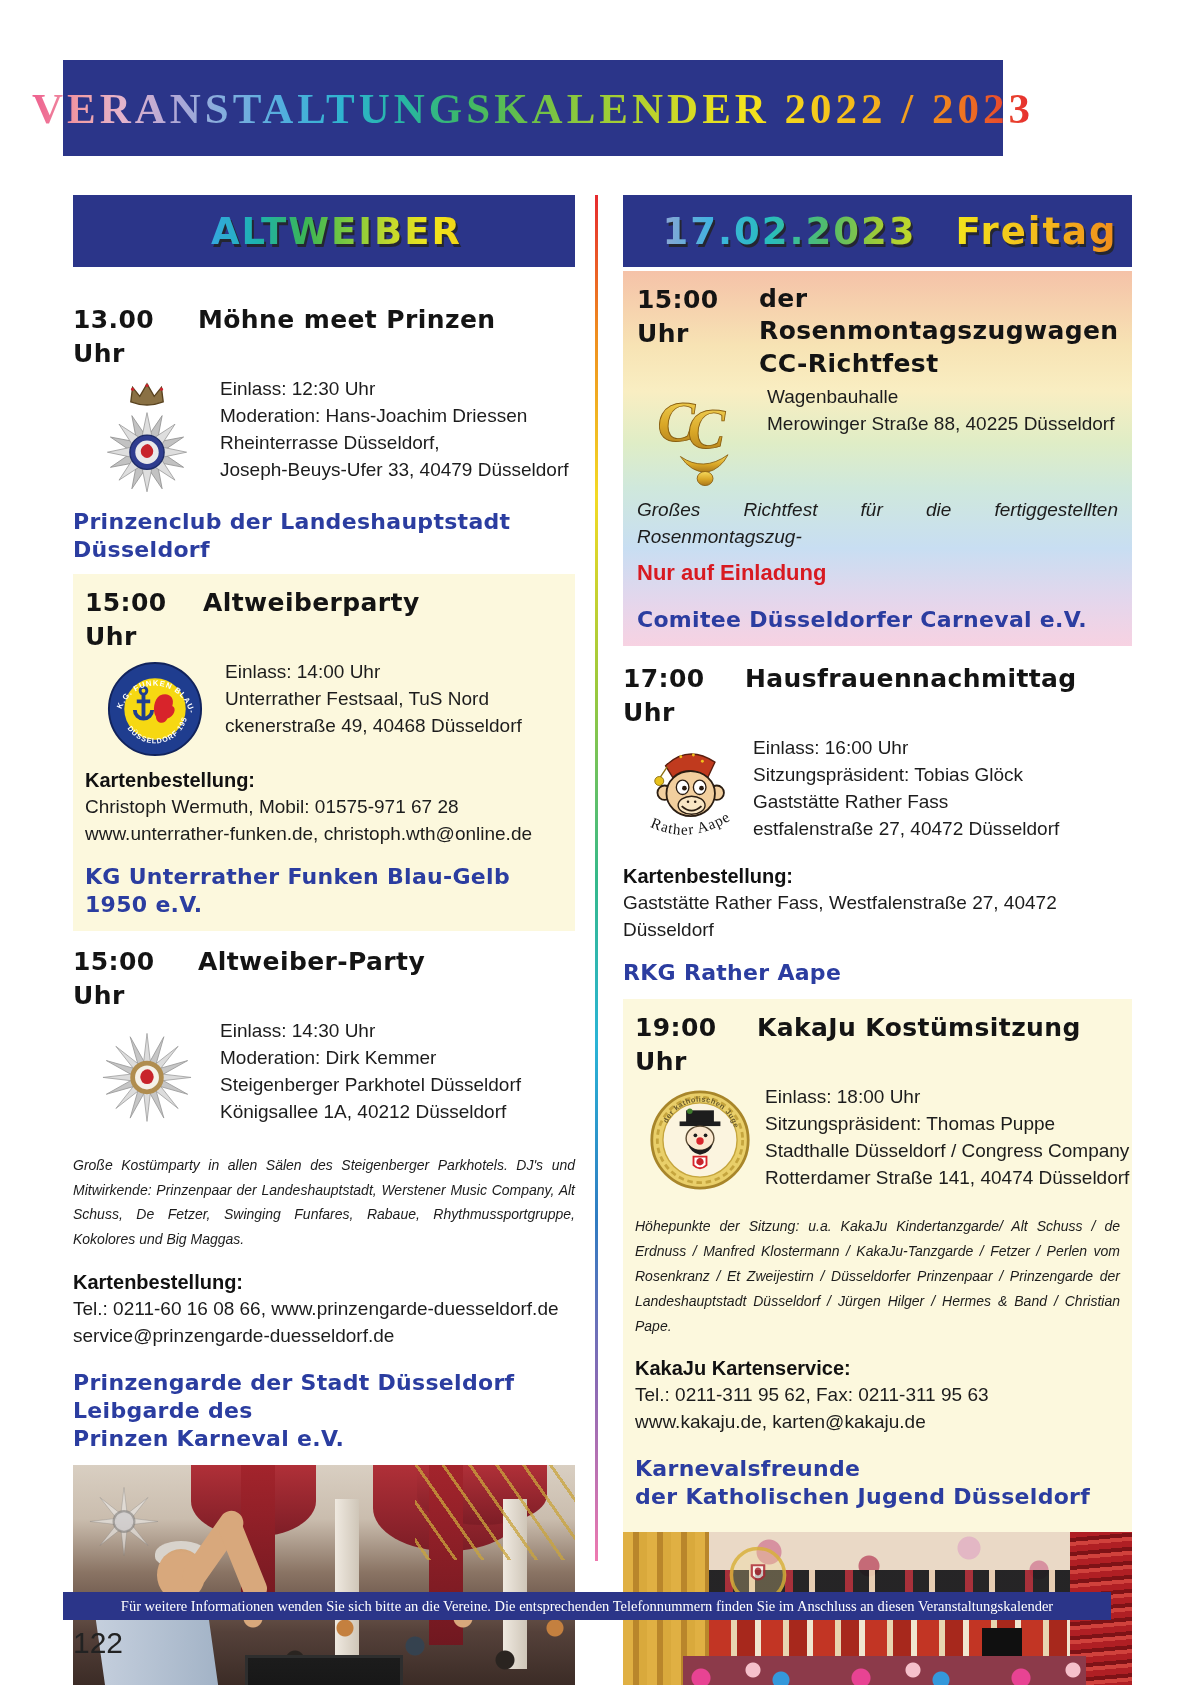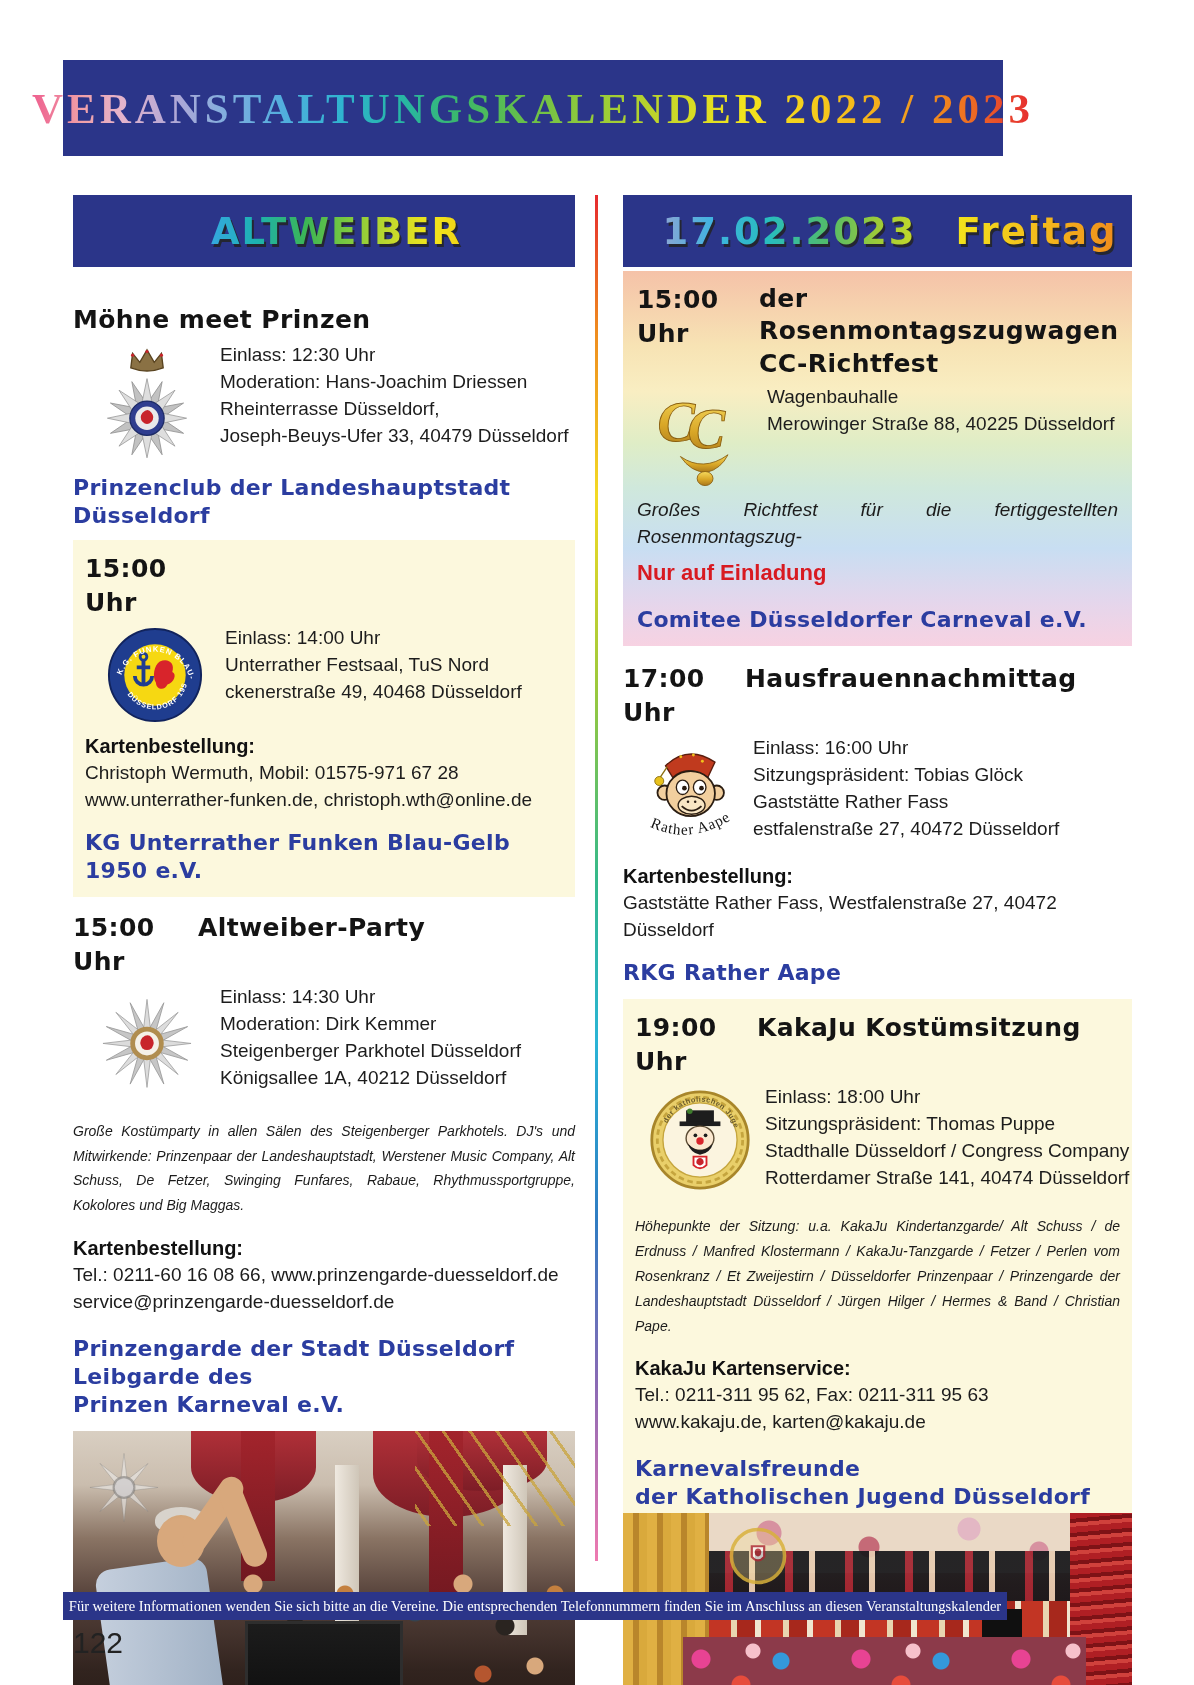--- a/index.html
+++ b/index.html
@@ -16,21 +16,21 @@
   .header-title {
     font-family:"Liberation Serif", serif; font-weight:bold; font-size:43px;
     letter-spacing:4px; white-space:nowrap;
     background:linear-gradient(90deg,#ee5f8e 0%,#f0a0a8 5%,#e4b4cc 9%,#b3a8d6 14%,
       #84aede 19%,#52aede 25%,#2fb4cf 31%,#27b6a4 37%,#3cb868 43%,#66bf4a 49%,
       #8fc93c 55%,#b4d22e 61%,#d8dc24 66%,#f2e41e 71%,#f5d01d 77%,#f4ba1c 82%,
       #f2a01e 87%,#ef7d1f 92%,#e9492c 97%,#e62a2f 100%);
     -webkit-background-clip:text; background-clip:text; color:transparent;
   }
   .footer-bar {
-    position:absolute; left:63px; top:1592px; width:944px; height:28px;
+    position:absolute; left:63px; top:1592px; width:1048px; height:28px;
     background:#2b3589; display:flex; align-items:center; justify-content:center;
   }
   .footer-note {
     font-family:"Liberation Serif", serif; font-size:14.5px; color:#ffffff; white-space:nowrap;
   }
   .page-number {
     position:absolute; left:73px; top:1626px; font-size:30px; color:#222;
     font-family:"Liberation Sans", sans-serif;
   }
   
@@ -153,20 +153,21 @@
   <div class="columns">
 
     <div class="col-left">
 
       <div class="banner">
         <div class="banner-text grad-altweiber">ALTWEIBER</div>
       </div>
 
       <div class="mt36">
         <div class="ev-head">
+          <div class="ev-time">13.00 Uhr</div>
           <div class="ev-title-block">Möhne meet Prinzen</div>
         </div>
         <div class="ev-body">
           <div class="ev-icon-cell">
             <svg width="90" height="116" viewBox="0 0 100 128">
               <path d="M32,26 L34,10 L42,20 L50,6 L58,20 L66,10 L68,26 Q50,33 32,26 Z" fill="#8a7144" stroke="#59431f" stroke-width="1.5"></path>
               <circle cx="34" cy="12" r="1.8" fill="#c8242b"></circle>
                 <circle cx="50" cy="8" r="1.8" fill="#c8242b"></circle>
                 <circle cx="66" cy="12" r="1.8" fill="#c8242b"></circle>
               <polygon points="50,38 56.1,67.2 81.1,50.9 64.8,75.9 94,82 64.8,88.1 81.1,113.1 56.1,96.8 50,126 43.9,96.8 18.9,113.1 35.2,88.1 6,82 35.2,75.9 18.9,50.9 43.9,67.2" fill="#c2c2c2" stroke="#8f8f8f" stroke-width="0.8" transform="rotate(22.5 50 82)"></polygon>
@@ -183,20 +184,21 @@
             <div class="detail-line">Joseph-Beuys-Ufer 33, 40479 Düsseldorf</div>
           </div>
         </div>
       </div>
 
       <div class="org-line mt14">Prinzenclub der Landeshauptstadt Düsseldorf</div>
 
       <div class="box-cream">
         <div class="ev-head">
           <div class="ev-time" style="flex-basis:118px">15:00 Uhr</div>
+          <div>Altweiberparty</div>
         </div>
         <div class="ev-body">
           <div class="ev-icon-cell" style="flex-basis:140px">
             <svg width="96" height="96" viewBox="0 0 100 100">
               <defs>
                 <path id="arcT" d="M14,54 A37,37 0 0 1 86,54" fill="none"></path>
                 <path id="arcB" d="M17,60 A34,34 0 0 0 83,60" fill="none"></path>
               </defs>
               <circle cx="50" cy="50" r="48" fill="#1f3d8f" stroke="#11235c" stroke-width="2"></circle>
               <circle cx="50" cy="50" r="32" fill="#f6d812"></circle>
@@ -418,21 +420,21 @@
             <div class="detail-line">Stadthalle Düsseldorf / Congress Company</div>
             <div class="detail-line">Rotterdamer Straße 141, 40474 Düsseldorf</div>
           </div>
         </div>
         <div class="desc mt12" style="line-height:25px">Höhepunkte der Sitzung: u.a. KakaJu Kindertanzgarde/ Alt Schuss / de Erdnuss / Manfred Klostermann / KakaJu-Tanzgarde / Fetzer / Perlen vom Rosenkranz / Et Zweijestirn / Düsseldorfer Prinzenpaar / Prinzengarde der Landeshauptstadt Düsseldorf / Jürgen Hilger / Hermes &amp; Band / Christian Pape.</div>
         <div class="mt16">
           <div class="tickets-label">KakaJu Kartenservice:</div>
           <div class="tickets-line">Tel.: 0211-311 95 62, Fax: 0211-311 95 63</div>
           <div class="tickets-line">www.kakaju.de, karten@kakaju.de</div>
         </div>
-        <div class="mt20" style="padding-bottom:2px">
+        <div class="mt20" style="padding-bottom:21px">
           <div class="org-line">Karnevalsfreunde</div>
           <div class="org-line">der Katholischen Jugend Düsseldorf</div>
         </div>
       </div>
 
       <div class="photo photo-right">
         <div class="pr-curtain"></div>
         <div class="pr-mural"></div>
         <div class="pr-backrow"></div>
         <div class="pr-midrow"></div>

